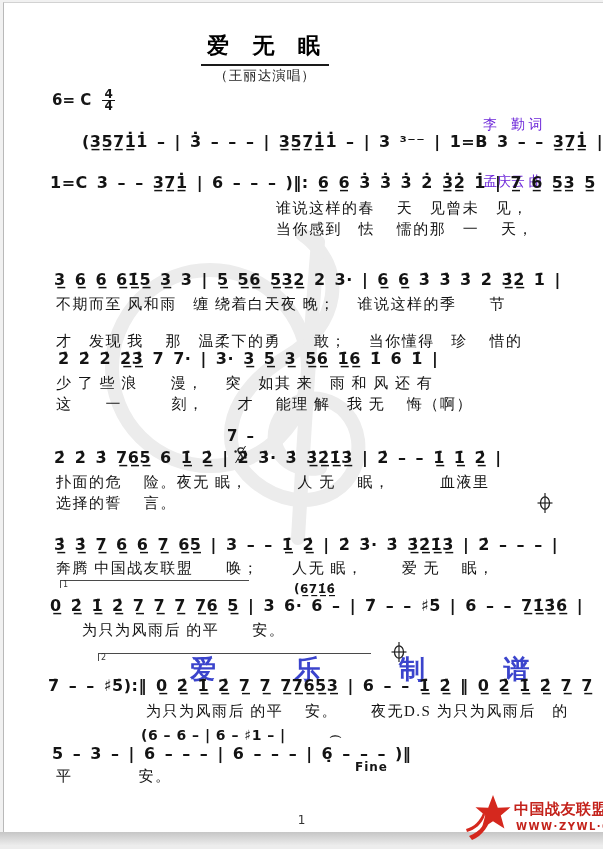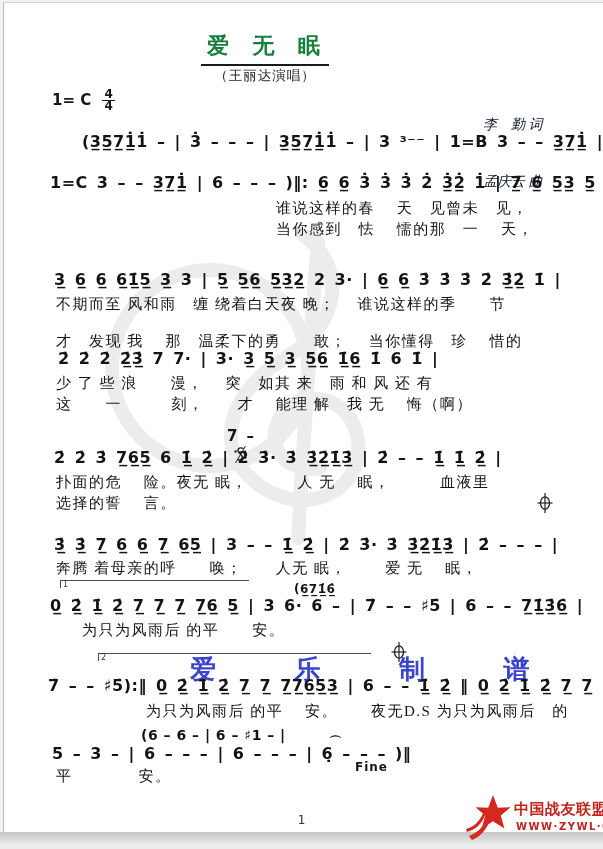--- a/index.html
+++ b/index.html
@@ -5,26 +5,26 @@
   html,body{margin:0;padding:0;background:#e9e9e9;font-family:"DejaVu Sans",sans-serif;}
   .stage{position:relative;width:603px;height:849px;background:#f1f1f1;overflow:hidden;}
   .page{position:absolute;left:3px;top:2px;width:599px;height:845px;background:#ffffff;
         border-left:1px solid #b9b9b9;border-top:1px solid #d2d2d2;}
   .abs{position:absolute;}
   
   .wm{position:absolute;left:92px;top:216px;}
   
   .titleblock{position:absolute;left:0;top:31px;width:530px;text-align:center;}
   .songtitle{display:inline-block;font-size:22px;font-weight:bold;letter-spacing:9px;
-             color:#15803d;border-bottom:2.5px solid #1a1a1a;padding:0 0 3px 6px;
+             color:#000000;border-bottom:2.5px solid #1a1a1a;padding:0 0 3px 6px;
              font-family:"Liberation Serif",serif;}
   .subtitle{position:absolute;left:0;top:67px;width:530px;text-align:center;font-size:13.5px;
             letter-spacing:1px;color:#222;font-family:"Liberation Serif",serif;}
-  .credits{position:absolute;left:483px;top:77px;font-size:14px;line-height:19px;color:#0f172a;
-           font-family:"Liberation Serif",serif;white-space:pre;font-style:italic;}
+  .credits{position:absolute;left:483px;top:77px;font-size:14px;line-height:19px;color:#6d28d9;
+           font-family:"Liberation Serif",serif;white-space:pre;}
   .keysig{position:absolute;left:52px;top:89px;font-size:15px;font-weight:bold;color:#161616;}
   .keysig .frac{display:inline-block;vertical-align:middle;margin-left:6px;text-align:center;
                 font-size:12px;line-height:11px;}
   .keysig .frac i{display:block;font-style:normal;font-weight:bold;}
   .keysig .frac i:first-child{border-bottom:1px solid #161616;padding:0 2px;}
   
   .notes{position:absolute;font-family:"DejaVu Sans",sans-serif;font-weight:700;font-size:16px;
          letter-spacing:.5px;word-spacing:3px;white-space:pre;color:#141414;}
   .sup-notes{position:absolute;font-family:"DejaVu Sans",sans-serif;font-weight:700;font-size:12px;
          letter-spacing:.5px;white-space:pre;color:#141414;}
@@ -65,21 +65,21 @@
 
   <div class="titleblock">
     <span class="songtitle">爱 无 眠</span>
   </div>
   <div class="subtitle">（王丽达演唱）</div>
   <div class="credits">
     <div>李　勤 词</div>
     <div>孟庆云 曲</div>
   </div>
   <div class="keysig">
-    <span>1= C</span>
+    <span>6= C</span>
     <span class="frac">
       <i>4</i>
       <i>4</i>
     </span>
   </div>
 
   <div class="notes abs" style="left:82px;top:132px;">(3̲5̲7̲1̲̇1̇ – | 3̇ – – – | 3̲5̲7̲1̲̇1̇ – | 3 ³⁻⁻ | 1=B 3 – – 3̲7̲1̲̇ | 3̇ – – – |</div>
 
   <div class="notes abs" style="left:50px;top:173px;">1=C 3 – – 3̲7̲1̲̇ | 6 – – – )‖: 6̲ 6̲ 3̇ 3̇ 3̇ 2̇ 3̲̇2̲̇ 1̇ | 7̲ 6̲ 5̲3̲ 5̲ 6̲· |</div>
   <div class="lyrics abs" style="left:276px;top:199px;">谁说这样的春　 天　见曾未　见，</div>
@@ -106,21 +106,21 @@
   <div class="lyrics abs" style="left:56px;top:494px;">选择的誓　 言。</div>
   <div class="lyrics abs" style="left:56px;top:473px;">扑面的危　 险。夜无 眠，　　　人 无　 眠，　　　血液里</div>
 
   <svg class="abs" style="left:537px;top:492px;" width="16" height="22" viewBox="0 0 16 22">
     <ellipse cx="8" cy="11" rx="4.5" ry="6.2" fill="none" stroke="#222" stroke-width="1.3"></ellipse>
     <line x1="8" y1="1" x2="8" y2="21" stroke="#222" stroke-width="1.2"></line>
     <line x1="0.5" y1="11" x2="15.5" y2="11" stroke="#222" stroke-width="1.2"></line>
   </svg>
 
   <div class="notes abs" style="left:54px;top:535px;">3̲̇ 3̲̇ 7̲ 6̲ 6̲ 7̲ 6̲5̲ | 3 – – 1̲̇ 2̲̇ | 2̇ 3̇· 3̇ 3̲̇2̲̇1̲̇3̲̇ | 2̇ – – – |</div>
-  <div class="lyrics abs" style="left:56px;top:559px;">奔腾 着母亲的呼　　唤；　　人无 眠，　　 爱 无　 眠，</div>
+  <div class="lyrics abs" style="left:56px;top:559px;">奔腾 中国战友联盟　　唤；　　人无 眠，　　 爱 无　 眠，</div>
 
   <div class="volta" style="left:60px;top:580px;width:188px;">
     <span>1</span>
   </div>
   <div class="sup-notes" style="left:294px;top:582px;">(6̲7̲1̲̇6̲̇</div>
   <div class="notes abs" style="left:50px;top:596px;">0̲ 2̲̇ 1̲̇ 2̲̇ 7̲ 7̲ 7̲ 7̲6̲ 5̲ | 3 6· 6 – | 7̇ – – ♯5̇ | 6 – – 7̲1̲̇3̲̇6̲̇ |</div>
   <div class="lyrics abs" style="left:82px;top:621px;">为只为风雨后 的平　　安。</div>
 
   <svg class="abs" style="left:391px;top:641px;" width="16" height="22" viewBox="0 0 16 22">
     <ellipse cx="8" cy="11" rx="4.5" ry="6.2" fill="none" stroke="#222" stroke-width="1.3"></ellipse>

